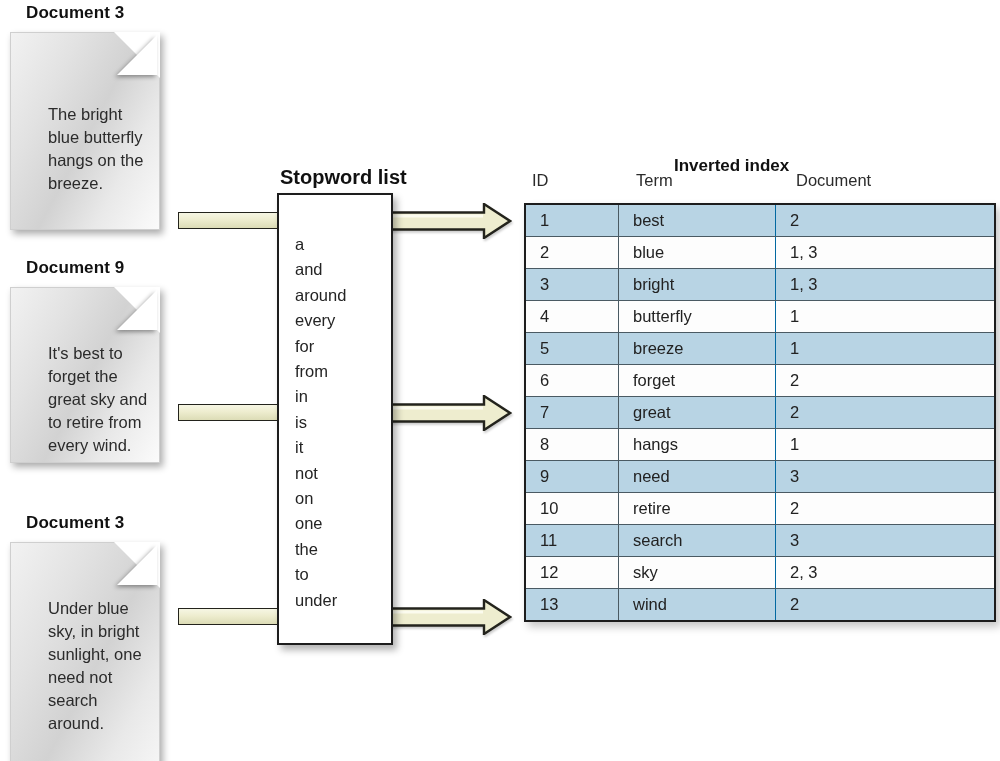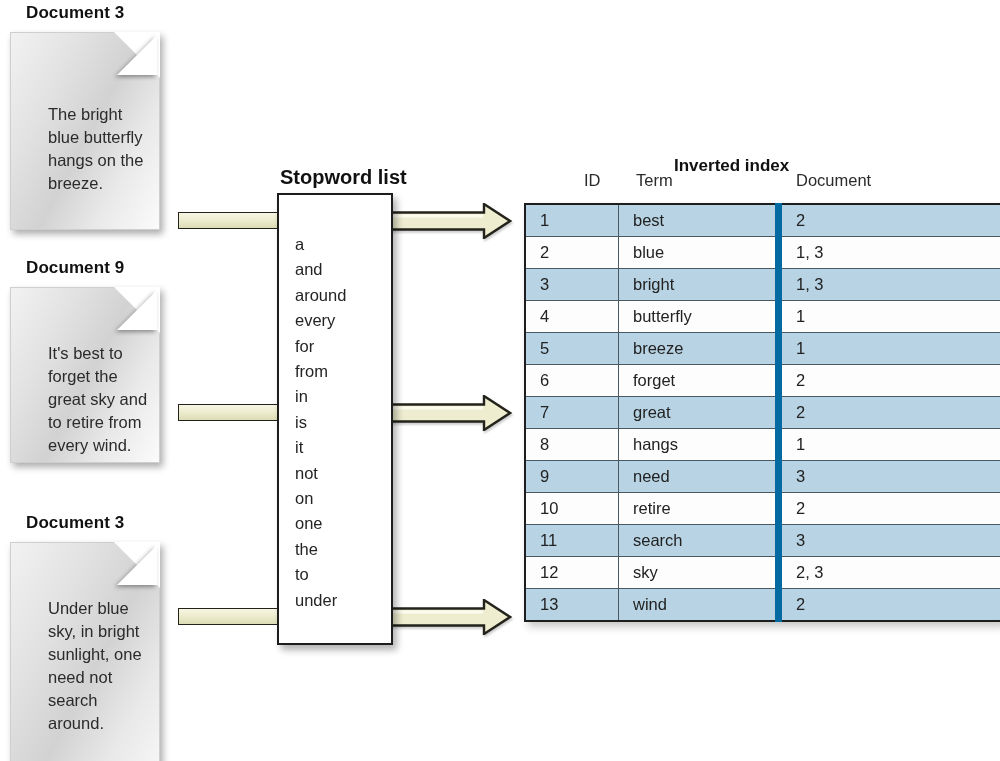--- a/index.html
+++ b/index.html
@@ -144,21 +144,21 @@
     font-size: 16.5px;
     color: #222222;
     border-top: 1px solid #4a5a63;
     border-bottom: 1px solid #4a5a63;
     padding: 0 0 0 14px;
     line-height: 31px;
   }
   .idx-table tr.odd td { background: #b8d4e4; }
   .idx-table tr.even td { background: #fdfdfd; }
   .idx-table td.c-id    { width: 78px;  border-right: 1px solid #4a5a63; }
-  .idx-table td.c-term  { width: 142px; border-right: 7px solid #0369a1; }
+  .idx-table td.c-term  { width: 142px; border-right: 1px solid #0369a1; }
   .idx-table td.c-doc   { width: 204px; }
 </style>
 </head>
 <body>
 
 <div class="canvas">
 
   <div class="doc-title" style="left:26px; top:3px;">Document 3</div>
   <div class="doc-icon" style="left:10px; top:32px; height:198px;">
     <div class="fold-cut"></div>
@@ -221,21 +221,21 @@
       <div>on</div>
       <div>one</div>
       <div>the</div>
       <div>to</div>
       <div>under</div>
     </div>
   </div>
 
   <div class="table-title" style="left:674px; top:120px;margin-top:36px;">Inverted index</div>
 
-  <div class="col-head" style="left:584px; top:171px;">ID</div>
+  <div class="col-head" style="left:532px; top:171px;">ID</div>
   <div class="col-head" style="left:636px; top:171px;">Term</div>
   <div class="col-head" style="left:796px; top:171px;">Document</div>
 
   <table class="idx-table">
     <tbody>
       <tr class="odd">
         <td class="c-id">1</td>
         <td class="c-term">best</td>
         <td class="c-doc">2</td>
       </tr>

